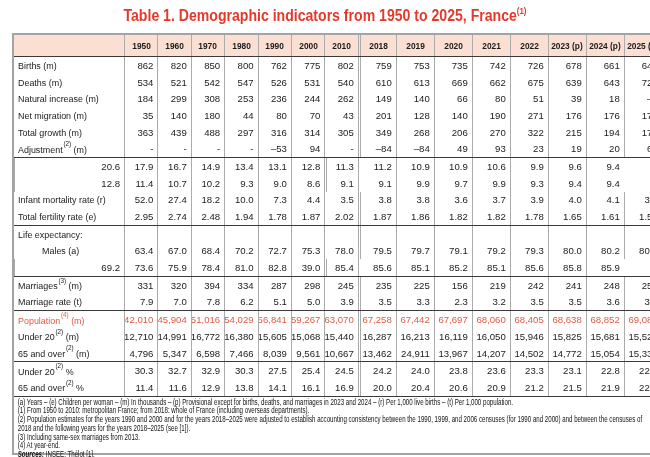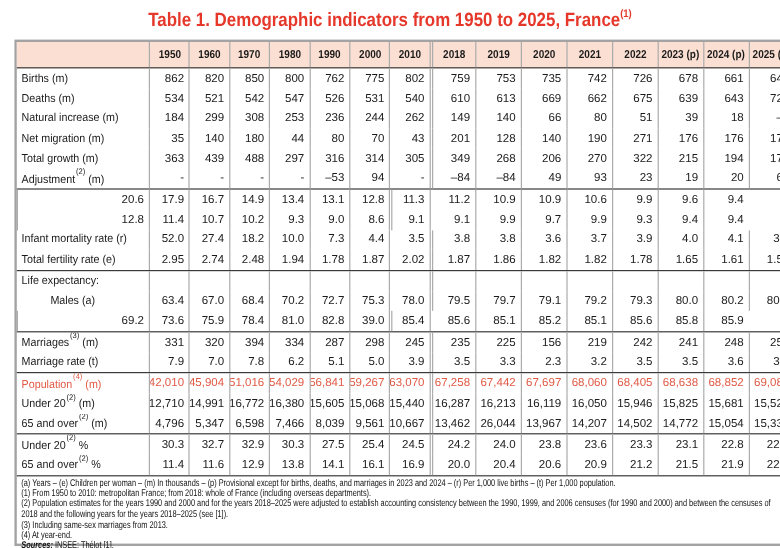--- a/index.html
+++ b/index.html
@@ -472,21 +472,21 @@
             <span class="squeeze">65 and over <sup>(2)</sup> (m)</span>
           </div>
           <div class="cell num">4,796</div>
           <div class="cell num">5,347</div>
           <div class="cell num">6,598</div>
           <div class="cell num">7,466</div>
           <div class="cell num">8,039</div>
           <div class="cell num">9,561</div>
           <div class="cell num">10,667</div>
           <div class="cell num dbl">13,462</div>
-          <div class="cell num">26,044</div>
+          <div class="cell num">24,911</div>
           <div class="cell num">13,967</div>
           <div class="cell num">14,207</div>
           <div class="cell num">14,502</div>
           <div class="cell num">14,772</div>
           <div class="cell num">15,054</div>
           <div class="cell num">15,339</div>
         </div>
         <div class="trow sect">
           <div class="cell label">
             <span class="squeeze">Under 20 <sup>(2)</sup> %</span>

